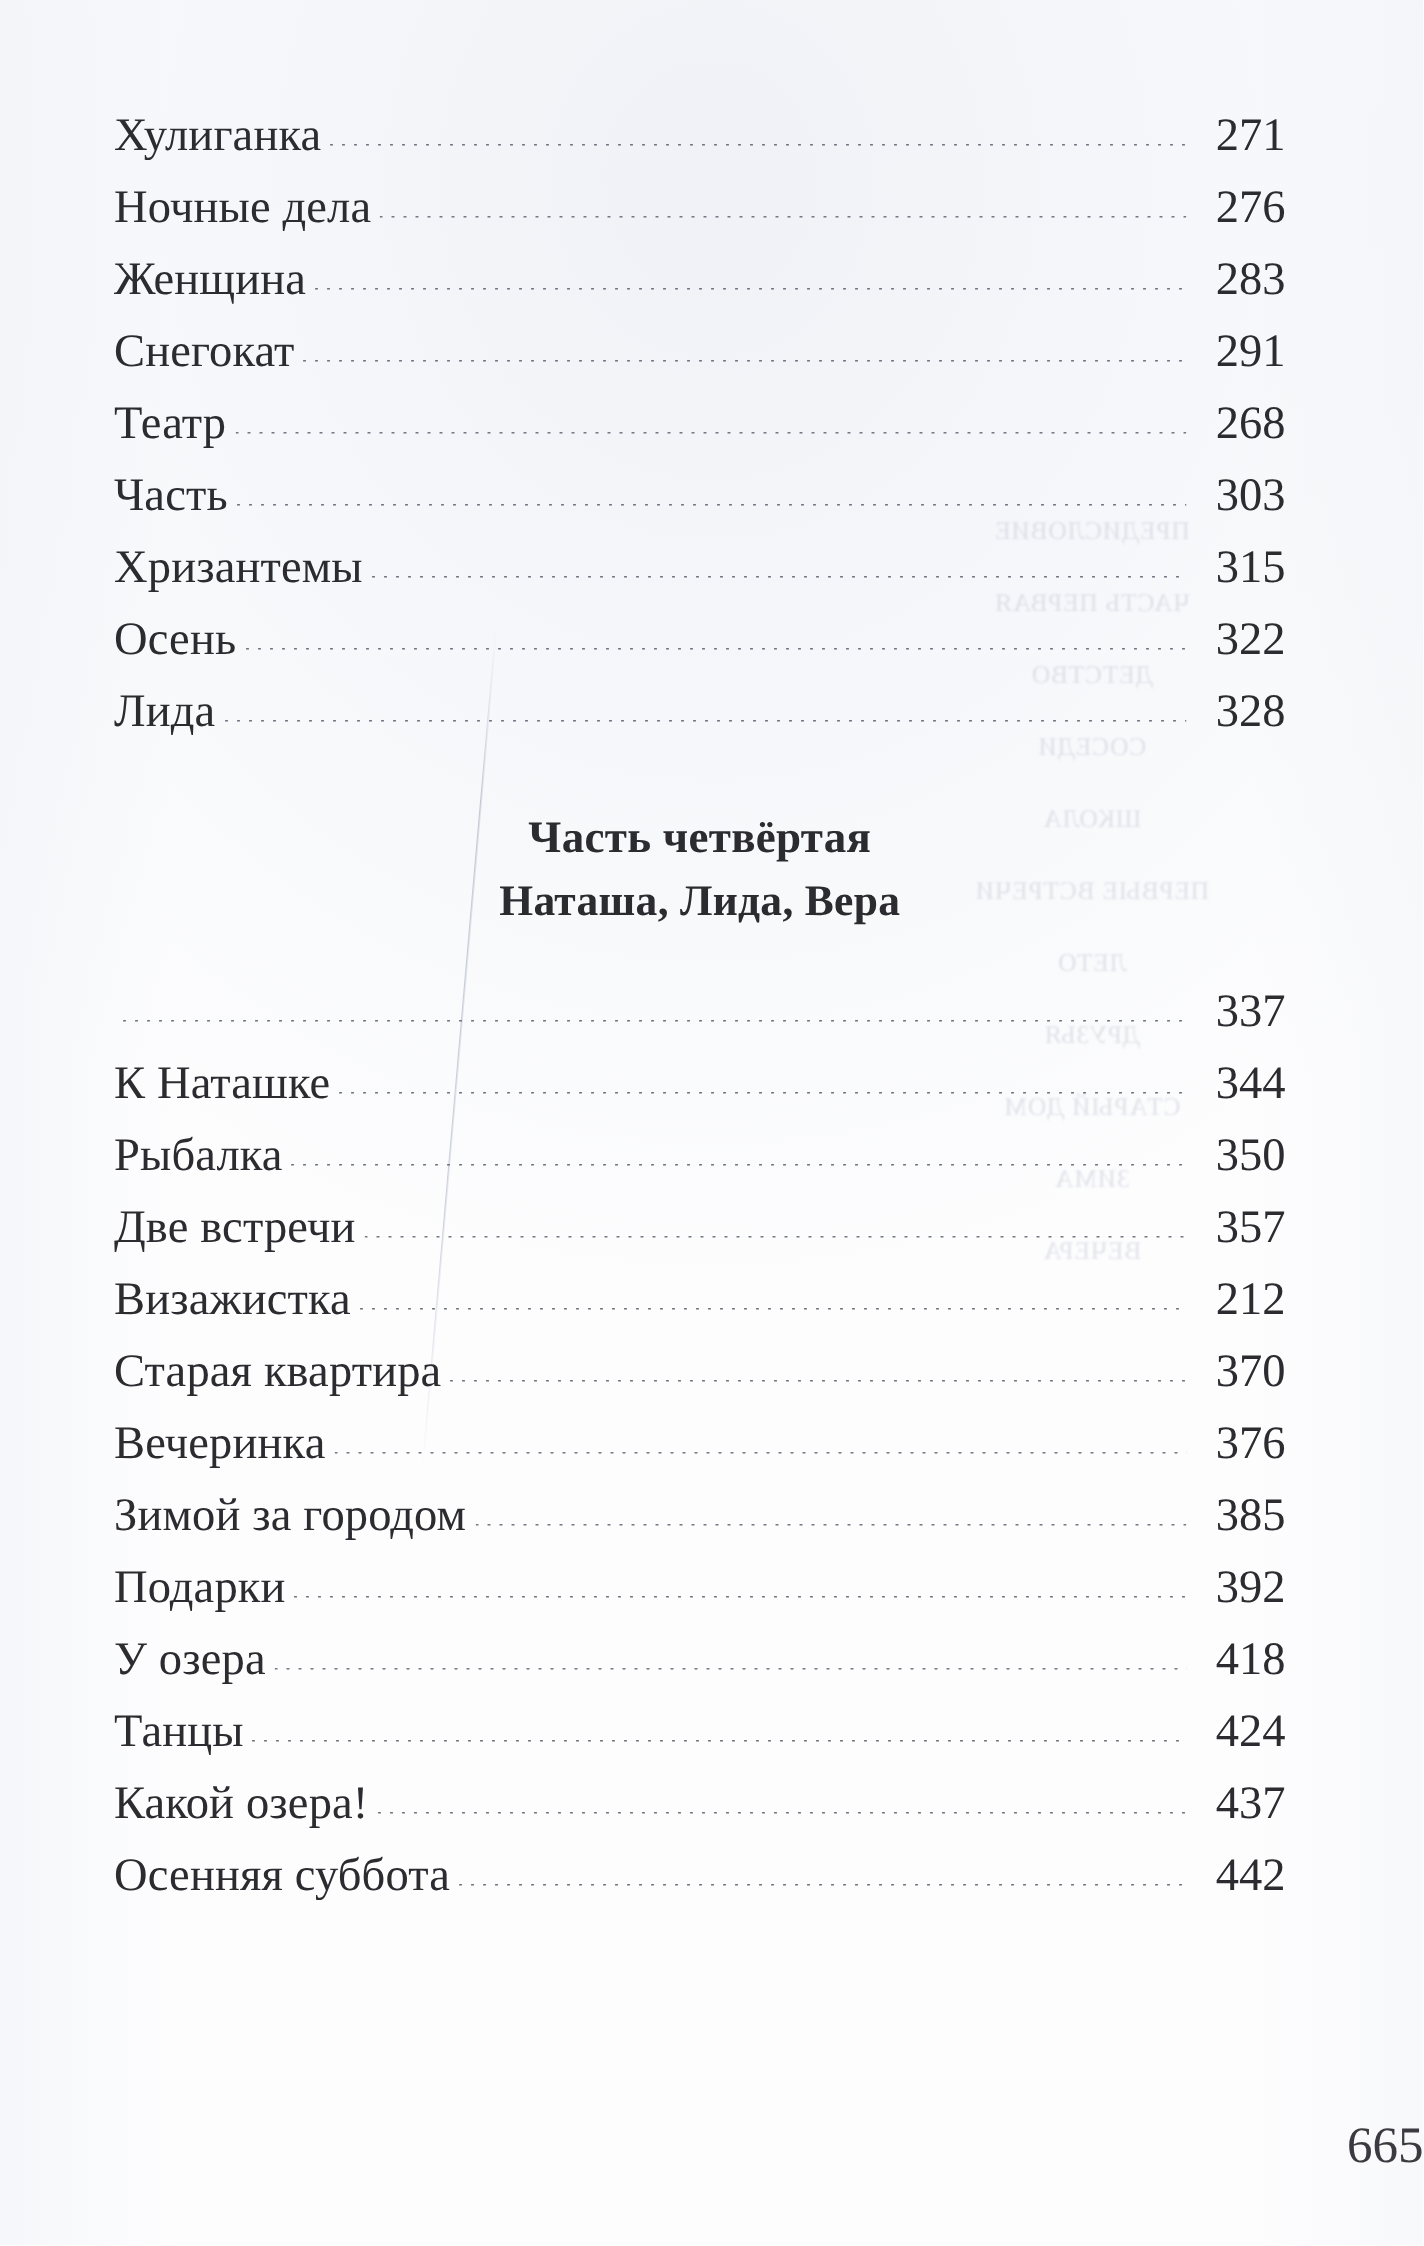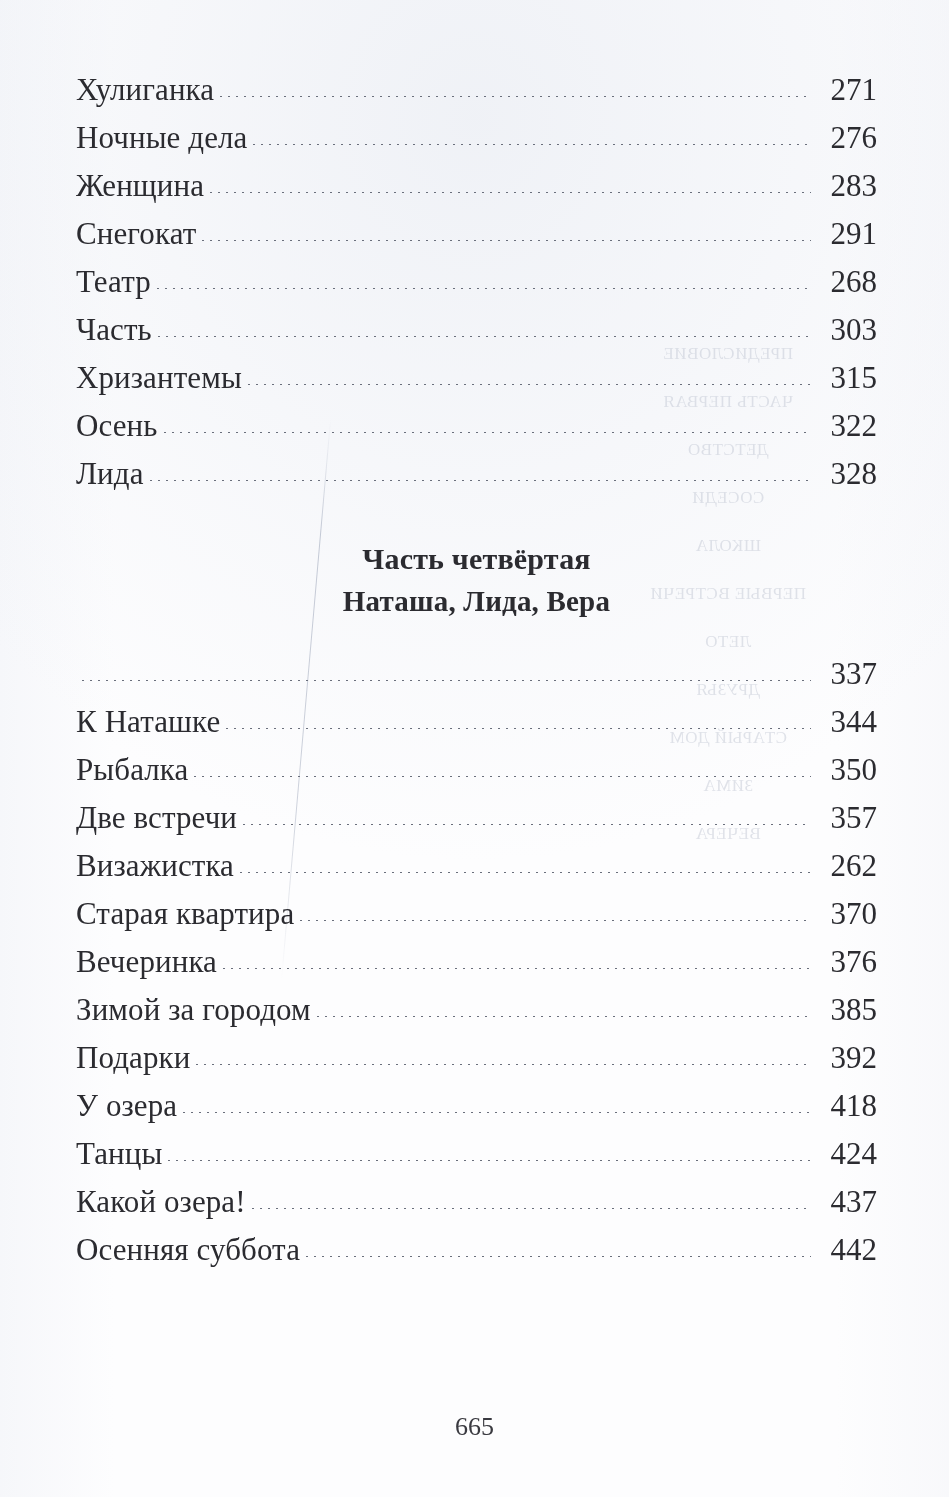--- a/index.html
+++ b/index.html
@@ -57,21 +57,21 @@
     height: 560px;
     background: linear-gradient(180deg, rgba(196,202,214,0) 0%, rgba(186,192,206,0.85) 20%, rgba(186,192,206,0.7) 70%, rgba(196,202,214,0) 100%);
     transform: rotate(5deg);
     transform-origin: top center;
     pointer-events: none;
     filter: blur(0.5px);
   }
 
   .content {
     position: relative;
-    padding: 74px 72px 0 76px;
+    padding: 74px 92px 0 76px;
     box-sizing: border-box;
     z-index: 2;
   }
 
   
   .toc-entry {
     display: flex;
     align-items: baseline;
     height: 48px;
     white-space: nowrap;
@@ -133,22 +133,22 @@
     margin-top: 4px;
     letter-spacing: 0.2px;
   }
 
   
   .folio {
     position: absolute;
     left: 0;
     right: 0;
     top: 1412px;
-    text-align: center;
-    font-size: 26px;
+    text-align: right;
+    font-size: 34px;
     color: #3a3a40;
     z-index: 2;
   }
 </style>
 </head>
 <body>
 
 <div class="page">
 
   <div class="paper-tint"></div>
@@ -236,21 +236,21 @@
         <span class="toc-page">350</span>
       </div>
       <div class="toc-entry">
         <span class="toc-title">Две встречи</span>
         <span class="toc-leader"></span>
         <span class="toc-page">357</span>
       </div>
       <div class="toc-entry">
         <span class="toc-title">Визажистка</span>
         <span class="toc-leader"></span>
-        <span class="toc-page">262</span>
+        <span class="toc-page">212</span>
       </div>
       <div class="toc-entry">
         <span class="toc-title">Старая квартира</span>
         <span class="toc-leader"></span>
         <span class="toc-page">370</span>
       </div>
       <div class="toc-entry">
         <span class="toc-title">Вечеринка</span>
         <span class="toc-leader"></span>
         <span class="toc-page">376</span>

